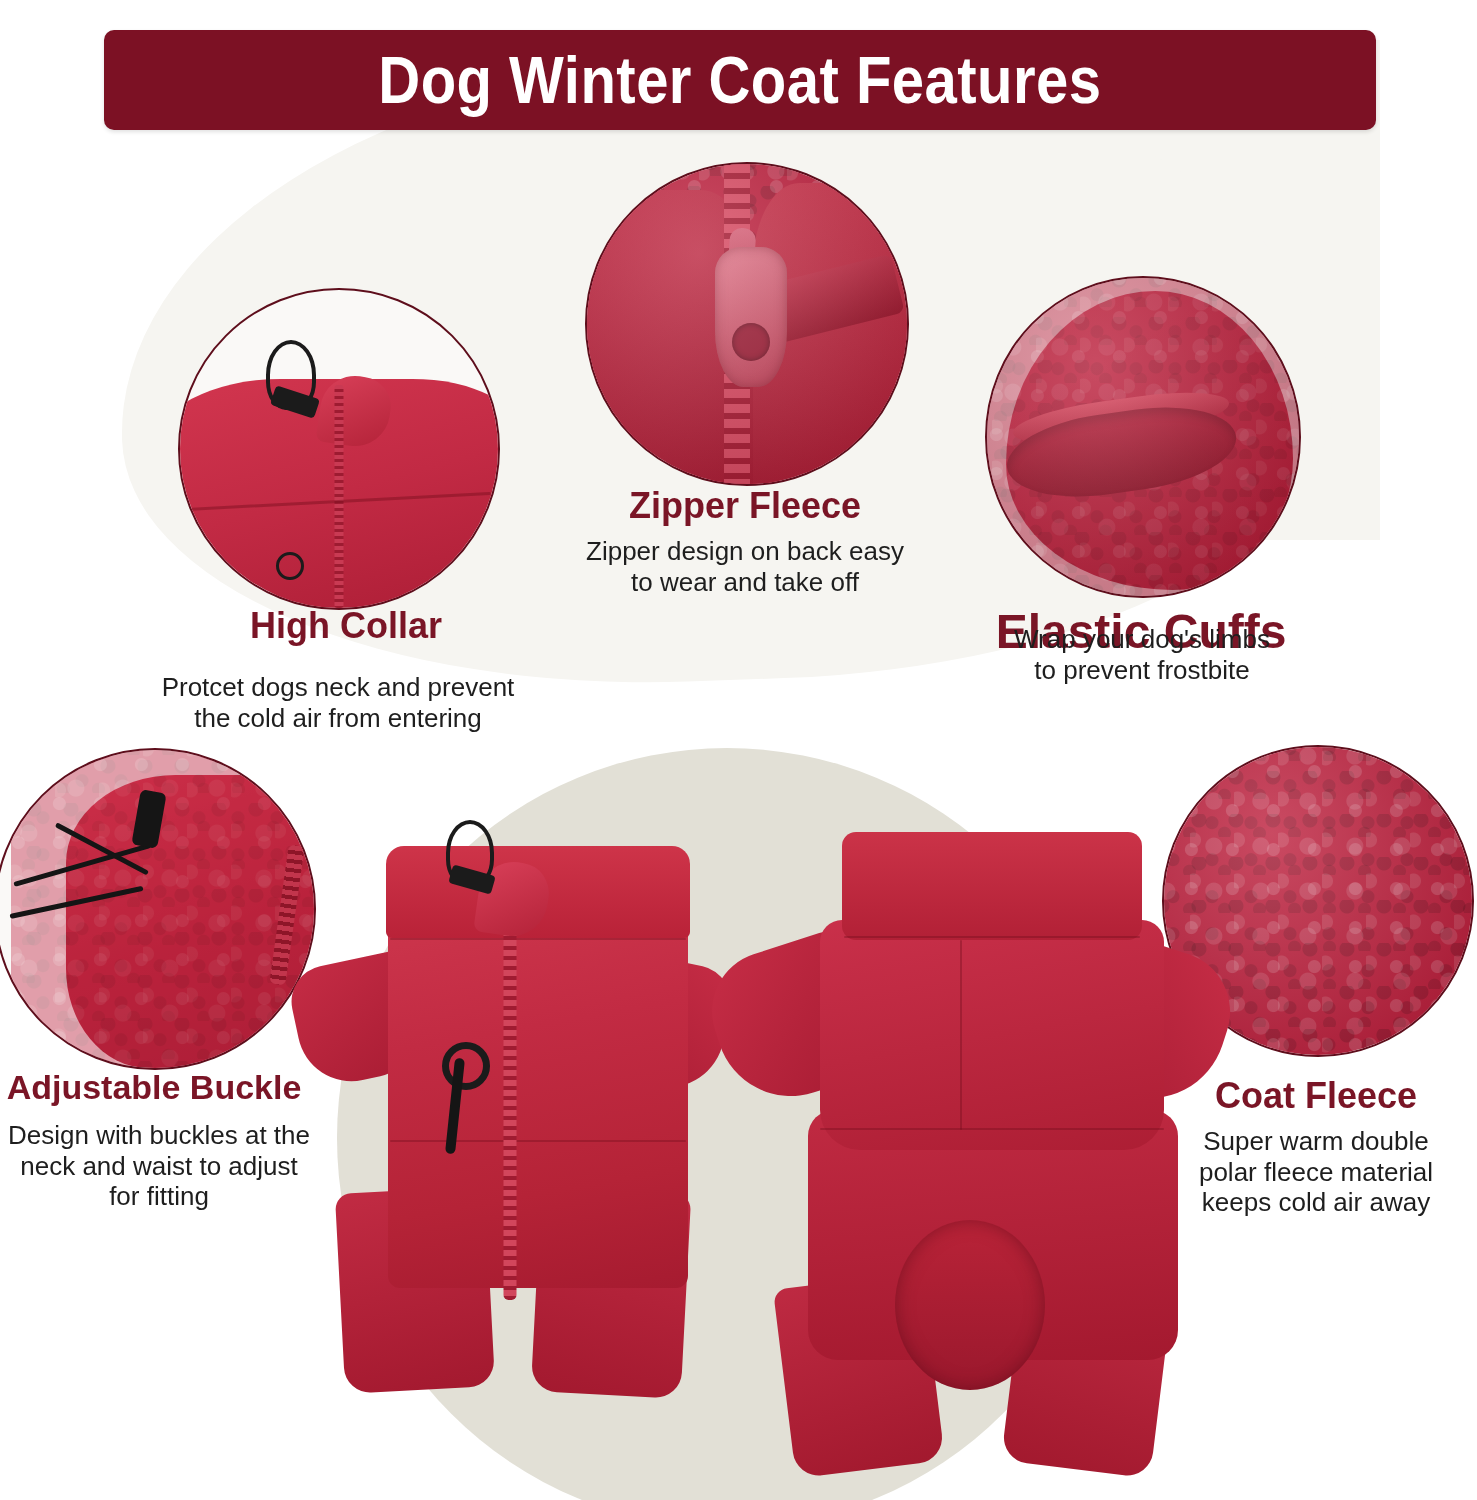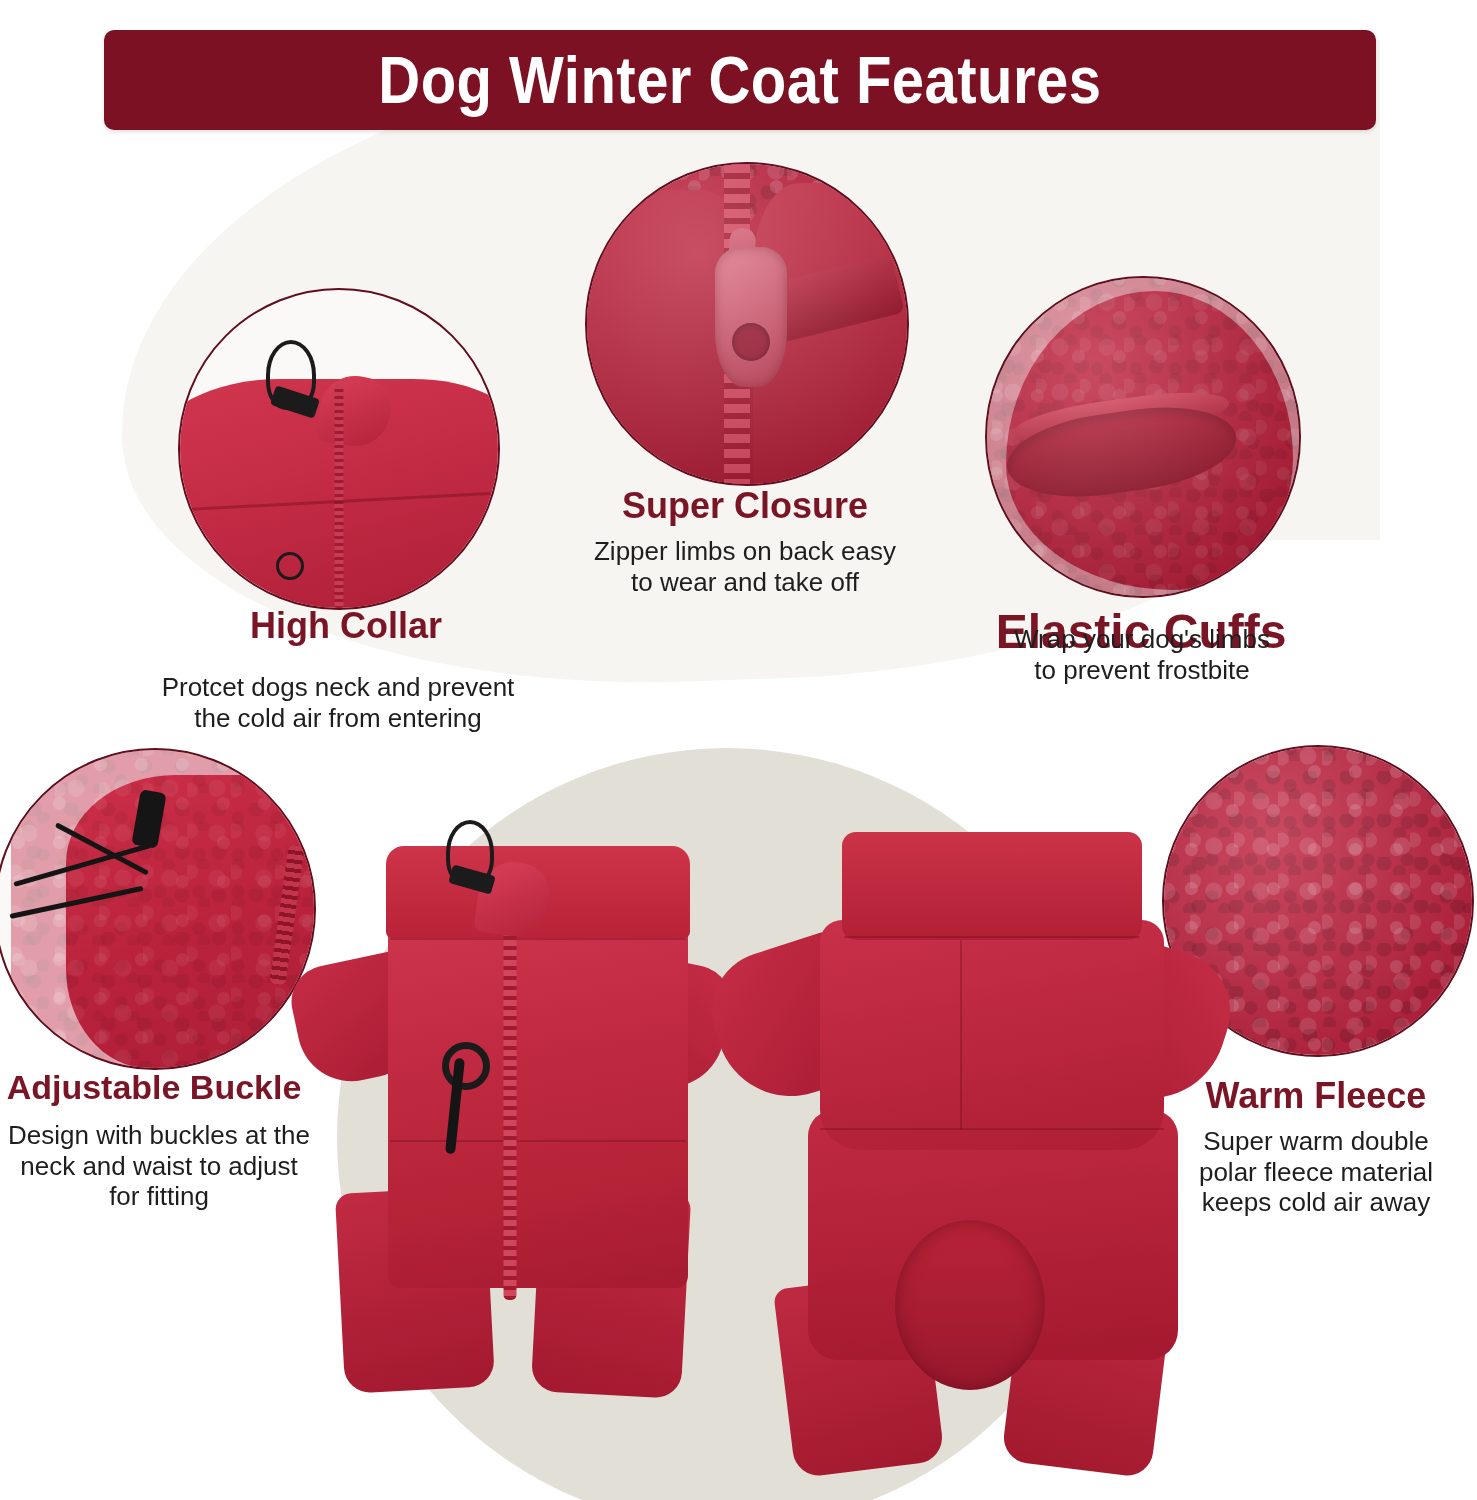--- a/index.html
+++ b/index.html
@@ -298,22 +298,22 @@
     <div class="zp-right"></div>
     <div class="zp-tape"></div>
     <div class="zp-teeth"></div>
     <div class="zp-tab"></div>
     <div class="zp-pull">
       <div class="zp-hole"></div>
     </div>
     <div class="fleece-soft"></div>
   </div>
 </div>
-<div class="feat-head" style="left:565px;top:488px;width:360px;font-size:36px;">Super Closure</div>
-<div class="feat-desc" style="left:545px;top:536px;width:400px;white-space:pre-line;">Zipper limbs on back easy
+<div class="feat-head" style="left:565px;top:488px;width:360px;font-size:36px;">Zipper Fleece</div>
+<div class="feat-desc" style="left:545px;top:536px;width:400px;white-space:pre-line;">Zipper design on back easy
 to wear and take off</div>
 
 <div class="circle" style="left:985px;top:276px;width:312px;height:318px;">
   <div class="circle-inner">
     <div class="cuff-shape">
       <div class="fleece-tex" style="opacity:.55;"></div>
     </div>
     <div class="cuff-band2"></div>
     <div class="cuff-band"></div>
     <div class="fleece-soft"></div>
@@ -339,21 +339,21 @@
 <div class="feat-desc" style="left:0px;top:1120px;width:318px;white-space:pre-line;">Design with buckles at the
 neck and waist to adjust
 for fitting</div>
 
 <div class="circle" style="left:1162px;top:745px;width:308px;height:308px;">
   <div class="circle-inner">
     <div class="fleece-tex"></div>
     <div class="fleece-soft"></div>
   </div>
 </div>
-<div class="feat-head" style="left:1162px;top:1078px;width:308px;font-size:36px;">Warm Fleece</div>
+<div class="feat-head" style="left:1162px;top:1078px;width:308px;font-size:36px;">Coat Fleece</div>
 <div class="feat-desc" style="left:1152px;top:1126px;width:328px;white-space:pre-line;">Super warm double
 polar fleece material
 keeps cold air away</div>
 
 <div class="prod" style="left:300px;top:810px;width:420px;height:660px;">
   <div class="sleeve-l"></div>
   <div class="sleeve-r"></div>
   <div class="leg-l"></div>
   <div class="leg-r"></div>
   <div class="front-torso"></div>

